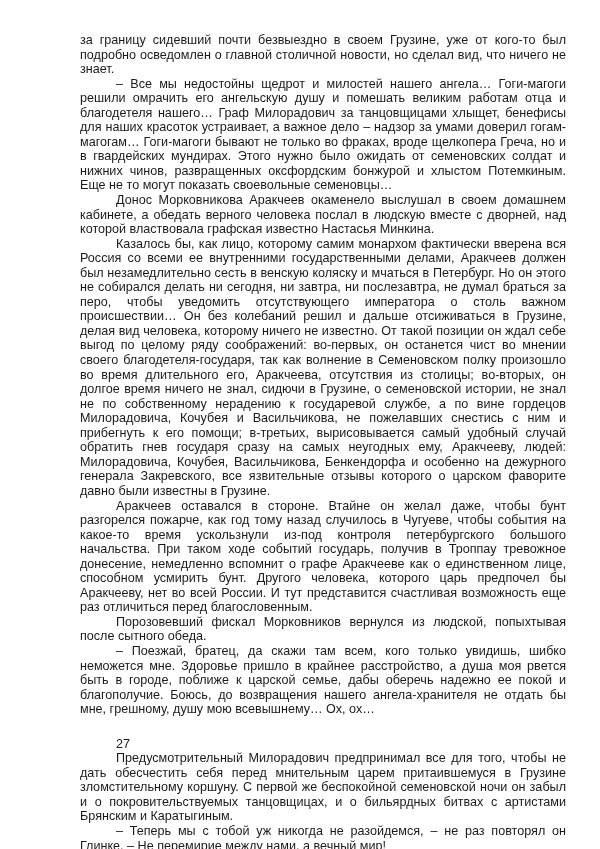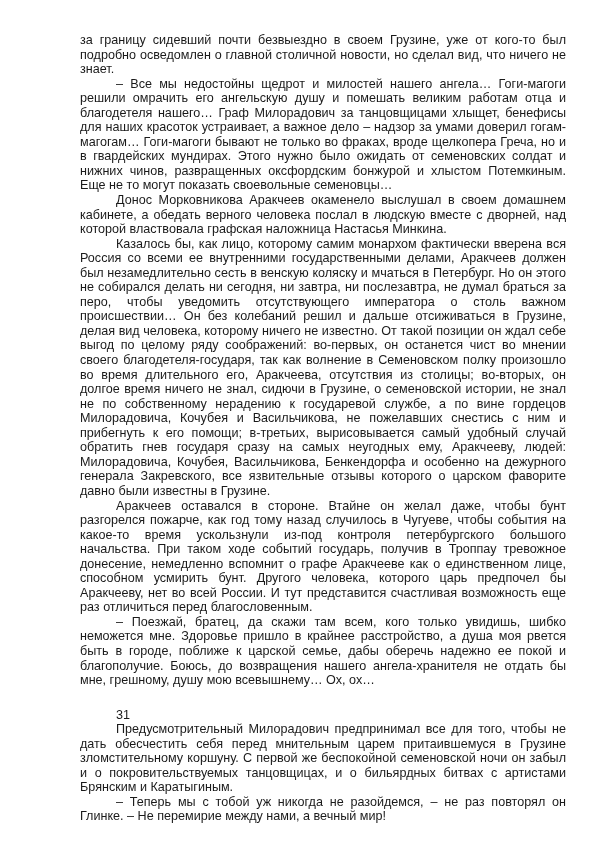--- a/index.html
+++ b/index.html
@@ -19,21 +19,22 @@
   .indent { text-indent: 36px; }
   .blank { height: 20px; }
   .chapter { text-indent: 36px; }
 </style>
 </head>
 <body>
 
 <div class="page">
   <p>за границу сидевший почти безвыездно в своем Грузине, уже от кого-то был подробно осведомлен о главной столичной новости, но сделал вид, что ничего не знает.</p>
   <p class="indent">– Все мы недостойны щедрот и милостей нашего ангела… Гоги-магоги решили омрачить его ангельскую душу и помешать великим работам отца и благодетеля нашего… Граф Милорадович за танцовщицами хлыщет, бенефисы для наших красоток устраивает, а важное дело – надзор за умами доверил гогам-магогам… Гоги-магоги бывают не только во фраках, вроде щелкопера Греча, но и в гвардейских мундирах. Этого нужно было ожидать от семеновских солдат и нижних чинов, развращенных оксфордским бонжурой и хлыстом Потемкиным. Еще не то могут показать своевольные семеновцы…</p>
-  <p class="indent">Донос Морковникова Аракчеев окаменело выслушал в своем домашнем кабинете, а обедать верного человека послал в людскую вместе с дворней, над которой властвовала графская наложница Настасья Минкина.</p>
+  <p class="indent">Донос Морковникова Аракчеев окаменело выслушал в своем домашнем кабинете, а обедать верного человека послал в людскую вместе с дворней, над которой властвовала графская известно Настасья Минкина.</p>
   <p class="indent">Казалось бы, как лицо, которому самим монархом фактически вверена вся Россия со всеми ее внутренними государственными делами, Аракчеев должен был незамедлительно сесть в венскую коляску и мчаться в Петербург. Но он этого не собирался делать ни сегодня, ни завтра, ни послезавтра, не думал браться за перо, чтобы уведомить отсутствующего императора о столь важном происшествии… Он без колебаний решил и дальше отсиживаться в Грузине, делая вид человека, которому ничего не известно. От такой позиции он ждал себе выгод по целому ряду соображений: во-первых, он останется чист во мнении своего благодетеля-государя, так как волнение в Семеновском полку произошло во время длительного его, Аракчеева, отсутствия из столицы; во-вторых, он долгое время ничего не знал, сидючи в Грузине, о семеновской истории, не знал не по собственному нерадению к государевой службе, а по вине гордецов Милорадовича, Кочубея и Васильчикова, не пожелавших снестись с ним и прибегнуть к его помощи; в-третьих, вырисовывается самый удобный случай обратить гнев государя сразу на самых неугодных ему, Аракчееву, людей: Милорадовича, Кочубея, Васильчикова, Бенкендорфа и особенно на дежурного генерала Закревского, все язвительные отзывы которого о царском фаворите давно были известны в Грузине.</p>
   <p class="indent">Аракчеев оставался в стороне. Втайне он желал даже, чтобы бунт разгорелся пожарче, как год тому назад случилось в Чугуеве, чтобы события на какое-то время ускользнули из-под контроля петербургского большого начальства. При таком ходе событий государь, получив в Троппау тревожное донесение, немедленно вспомнит о графе Аракчееве как о единственном лице, способном усмирить бунт. Другого человека, которого царь предпочел бы Аракчееву, нет во всей России. И тут представится счастливая возможность еще раз отличиться перед благословенным.</p>
+  <p class="indent">Порозовевший фискал Морковников вернулся из людской, попыхтывая после сытного обеда.</p>
   <p class="indent">– Поезжай, братец, да скажи там всем, кого только увидишь, шибко неможется мне. Здоровье пришло в крайнее расстройство, а душа моя рвется быть в городе, поближе к царской семье, дабы оберечь надежно ее покой и благополучие. Боюсь, до возвращения нашего ангела-хранителя не отдать бы мне, грешному, душу мою всевышнему… Ох, ох…</p>
   <div class="blank"></div>
-  <p class="chapter">31</p>
+  <p class="chapter">27</p>
   <p class="indent">Предусмотрительный Милорадович предпринимал все для того, чтобы не дать обесчестить себя перед мнительным царем притаившемуся в Грузине зломстительному коршуну. С первой же беспокойной семеновской ночи он забыл и о покровительствуемых танцовщицах, и о бильярдных битвах с артистами Брянским и Каратыгиным.</p>
   <p class="indent">– Теперь мы с тобой уж никогда не разойдемся, – не раз повторял он Глинке. – Не перемирие между нами, а вечный мир!</p>
 </div>
 
 </body></html>

